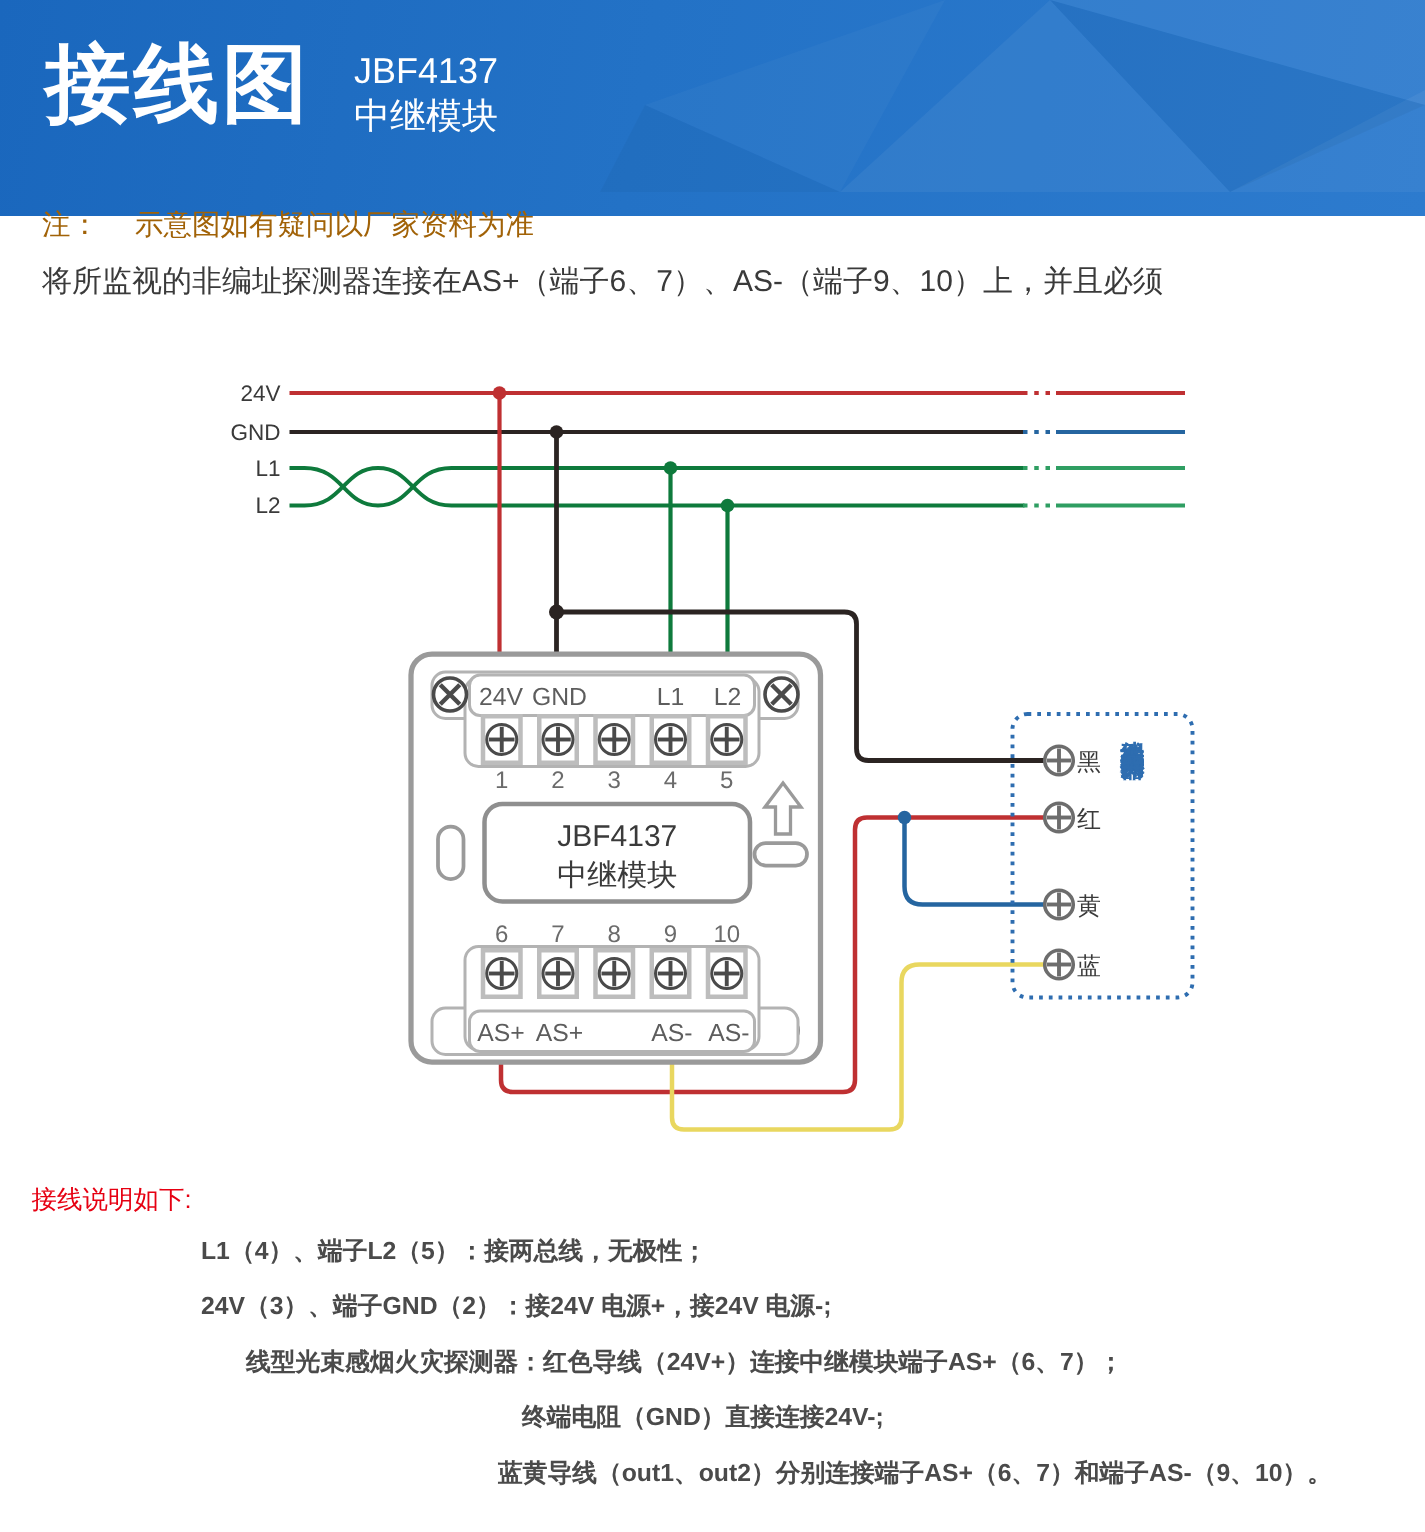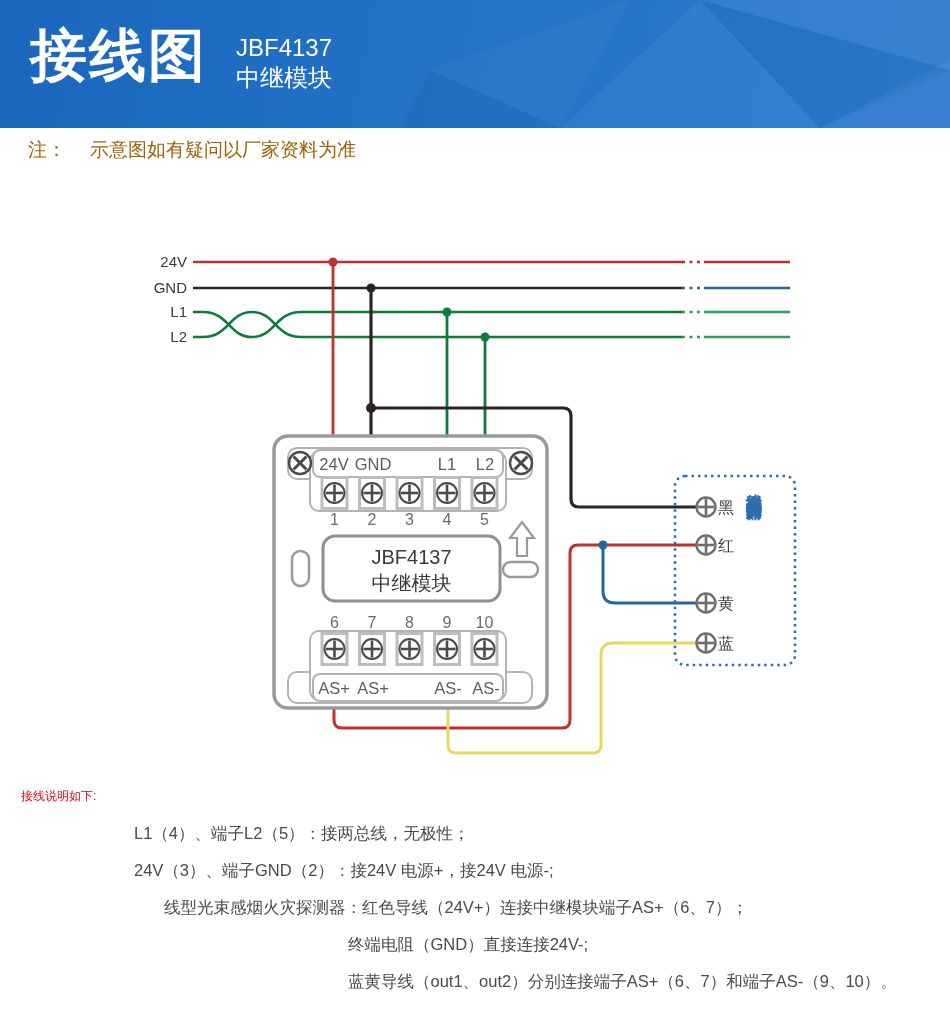--- a/index.html
+++ b/index.html
@@ -2,43 +2,43 @@
 <html><head>
 <meta charset="utf-8">
 <style>
   html,body{margin:0;padding:0;background:#ffffff;}
   body{
     width:950px;height:1021px;position:relative;overflow:hidden;
     font-family:"Liberation Sans","DejaVu Sans",sans-serif;
     -webkit-font-smoothing:antialiased;
   }
   
-  .header{position:absolute;left:0;top:0;width:950px;height:128px;
+  .header{position:absolute;left:0;top:0;width:950px;height:144px;
     background:linear-gradient(100deg,#1a67bd 0%,#2372c6 45%,#2d7bce 100%);overflow:hidden;}
   .header svg{position:absolute;left:0;top:0;}
   .header-title{position:absolute;left:30px;top:18px;color:#ffffff;font-size:57px;font-weight:bold;letter-spacing:2px;}
   .header-sub{position:absolute;left:236px;top:33px;color:#ffffff;line-height:30px;font-size:24px;font-weight:500;}
   
   .note{position:absolute;left:28px;top:137px;font-size:19px;color:#a16207;white-space:nowrap;}
   .note .note-text{margin-left:24px;}
   .intro{position:absolute;left:28px;top:170px;font-size:20px;color:#3a3a3a;line-height:37px;white-space:nowrap;}
   
   .diagram{position:absolute;left:0;top:250px;width:950px;height:530px;}
   .detector-vtext{
     position:absolute;left:742px;top:481px;width:22px;height:186px;
     writing-mode:vertical-rl;text-orientation:upright;
     font-size:16px;letter-spacing:1px;color:#2e6db0;font-weight:bold;white-space:nowrap;}
   
-  .instr-heading{position:absolute;left:21px;top:788px;font-size:12px;color:#e60012;white-space:nowrap;}
-  .instr-line{position:absolute;font-size:16.5px;color:#4a4a4a;white-space:nowrap;}
+  .instr-heading{position:absolute;left:21px;top:788px;font-size:17px;color:#e60012;white-space:nowrap;}
+  .instr-line{position:absolute;font-size:16.5px;color:#4a4a4a;white-space:nowrap;font-weight:bold;}
   .il1{left:134px;top:823px;}
   .il2{left:134px;top:860px;}
   .il3{left:134px;top:897px;margin-left:30px;}
   .il4{left:348px;top:934px;}
-  .il5{left:348px;top:971px;}
+  .il5{left:332px;top:971px;}
   
   text{font-family:"Liberation Sans","DejaVu Sans",sans-serif;}
   .bus-label{font-size:15px;fill:#3a3a3a;}
   .term-num{font-size:16px;fill:#6b6b6b;}
   .term-label{font-size:16.5px;fill:#5d5d5d;}
   .module-title{font-size:20px;fill:#3a3a3a;font-weight:500;}
   .det-label{font-size:16px;fill:#3a3a3a;}
 </style>
 </head>
 <body>
@@ -56,20 +56,21 @@
   <div class="header-sub">
     <div>JBF4137</div>
     <div>中继模块</div>
   </div>
 </div>
 
 <div class="note">
   <span>注：</span><span class="note-text">示意图如有疑问以厂家资料为准</span>
 </div>
 <div class="intro">
+  <div>将所监视的非编址探测器连接在AS+（端子6、7）、AS-（端子9、10）上，并且必须</div>
 </div>
 
 <svg class="diagram" width="950" height="530" viewBox="0 0 950 530">
 
   <g>
     <text class="bus-label" x="187" y="17" text-anchor="end">24V</text>
     <text class="bus-label" x="187" y="43" text-anchor="end">GND</text>
     <text class="bus-label" x="187" y="67" text-anchor="end">L1</text>
     <text class="bus-label" x="187" y="92" text-anchor="end">L2</text>
 

